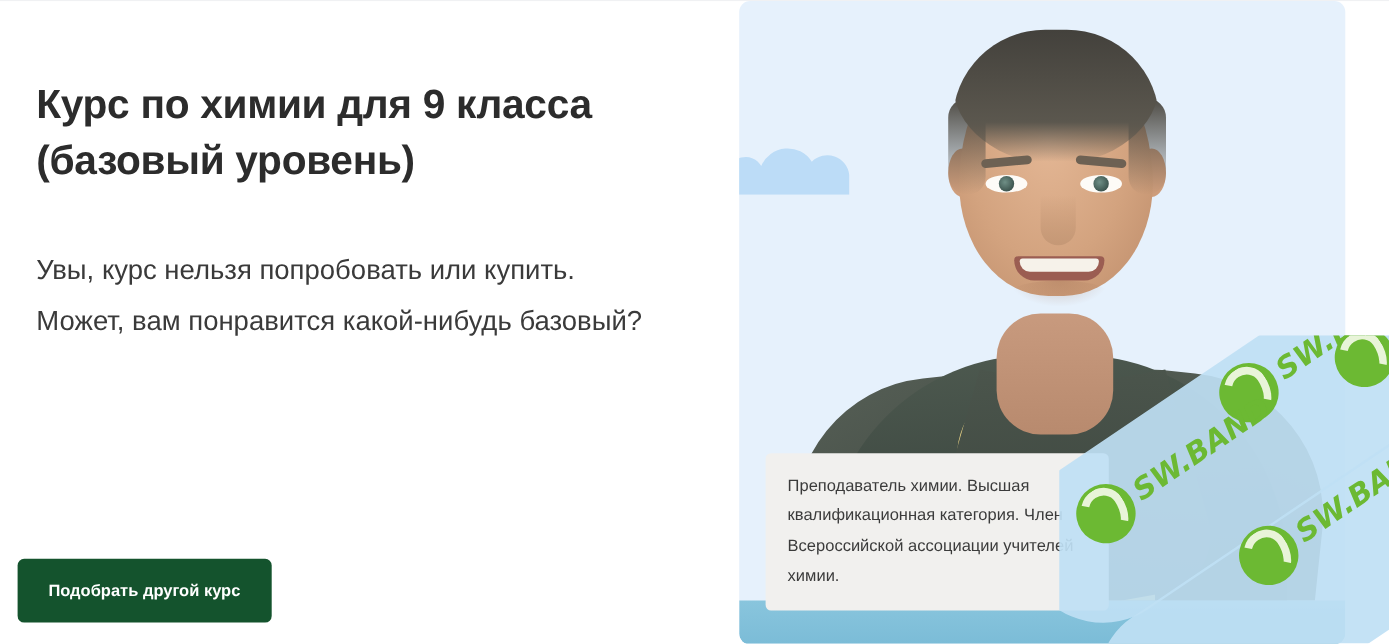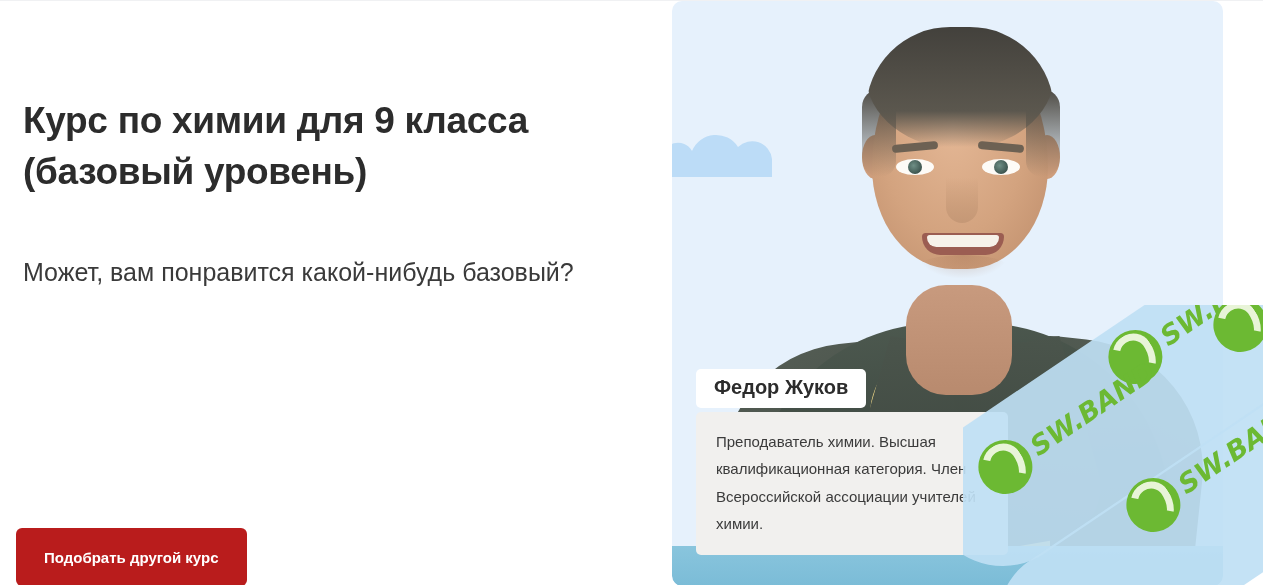--- a/index.html
+++ b/index.html
@@ -17,26 +17,26 @@
     position: relative;
     width: 1263px;
     height: 585px;
     background: #ffffff;
     border-top: 1px solid #f0f1f3;
   }
 
   
   .left-col {
     position: absolute;
-    left: 7px;
+    left: 17px;
     top: 0;
     width: 660px;
     height: 585px;
     padding-left: 16px;
-    padding-top: 94px;
+    padding-top: 68px;
   }
 
   .course-title {
     font-size: 37px;
     line-height: 1.38;
     font-weight: 700;
     color: #2c2c2c;
     letter-spacing: -0.3px;
     max-width: 600px;
   }
@@ -53,30 +53,29 @@
 
   .cta-button {
     position: absolute;
     left: 16px;
     top: 507px;
     display: inline-flex;
     align-items: center;
     justify-content: center;
     height: 58px;
     padding: 0 28px;
-    background: #b91c1c;
+    background: #14532d;
     color: #ffffff;
     font-size: 15px;
     font-weight: 700;
     border: none;
     border-radius: 6px;
     cursor: pointer;
     font-family: inherit;
     white-space: nowrap;
-    margin-top: 20px;
   }
 
   
   .hero-card {
     position: absolute;
     left: 672px;
     top: 0;
     width: 551px;
     height: 585px;
     background: #e6f1fc;
@@ -418,20 +417,21 @@
 </head>
 <body>
 
 <div class="page">
 
   <div class="left-col">
 
     <h1 class="course-title">Курс по химии для 9 класса (базовый уровень)</h1>
 
     <div class="course-note">
+      <p>Увы, курс нельзя попробовать или купить.</p>
       <p>Может, вам понравится какой-нибудь базовый?</p>
     </div>
   </div>
 
   <button class="cta-button">Подобрать другой курс</button>
 
   <div class="hero-card">
 
     <svg class="cloud" viewBox="0 0 130 48">
       <path d="M0 48 L0 30 A16 16 0 0 1 30 22 A26 26 0 0 1 76 18 A20 20 0 0 1 110 30 L110 48 Z" fill="#bcdcf7"></path>
@@ -464,21 +464,20 @@
         <div class="mouth">
             <span class="teeth"></span>
           </div>
         <div class="chin-shadow"></div>
       </div>
     </div>
 
     <div class="hero-band"></div>
   </div>
 
-  <div class="name-badge">Федор Жуков</div>
 
   <div class="desc-card">
     <p>Преподаватель химии. Высшая квалификационная категория. Член Всероссийской ассоциации учителей химии.</p>
   </div>
 
   <div class="watermark">
     <div class="wm-banner"></div>
     <div class="wm-banner two"></div>
 
     <div class="wm-tile" style="left:150px; top:40px;">

